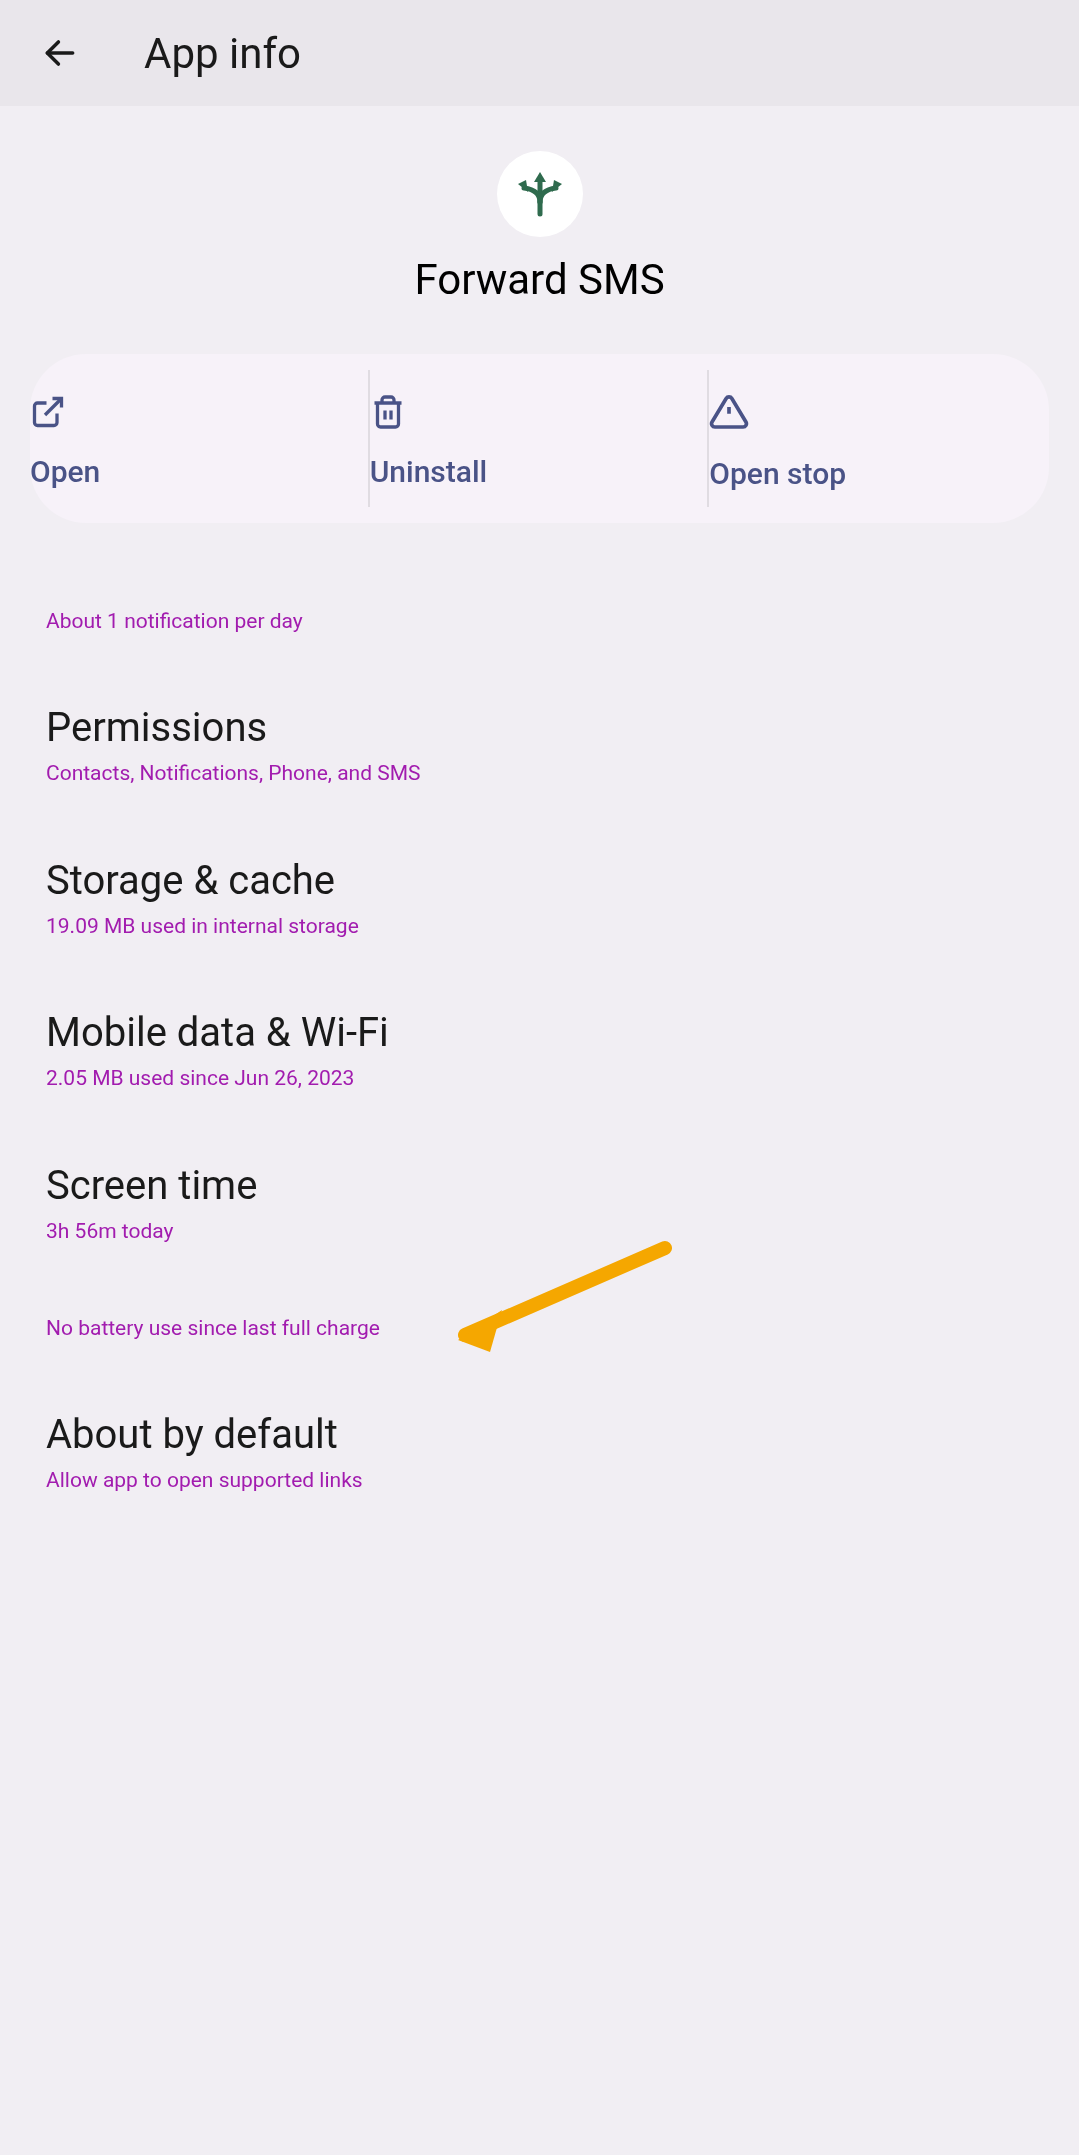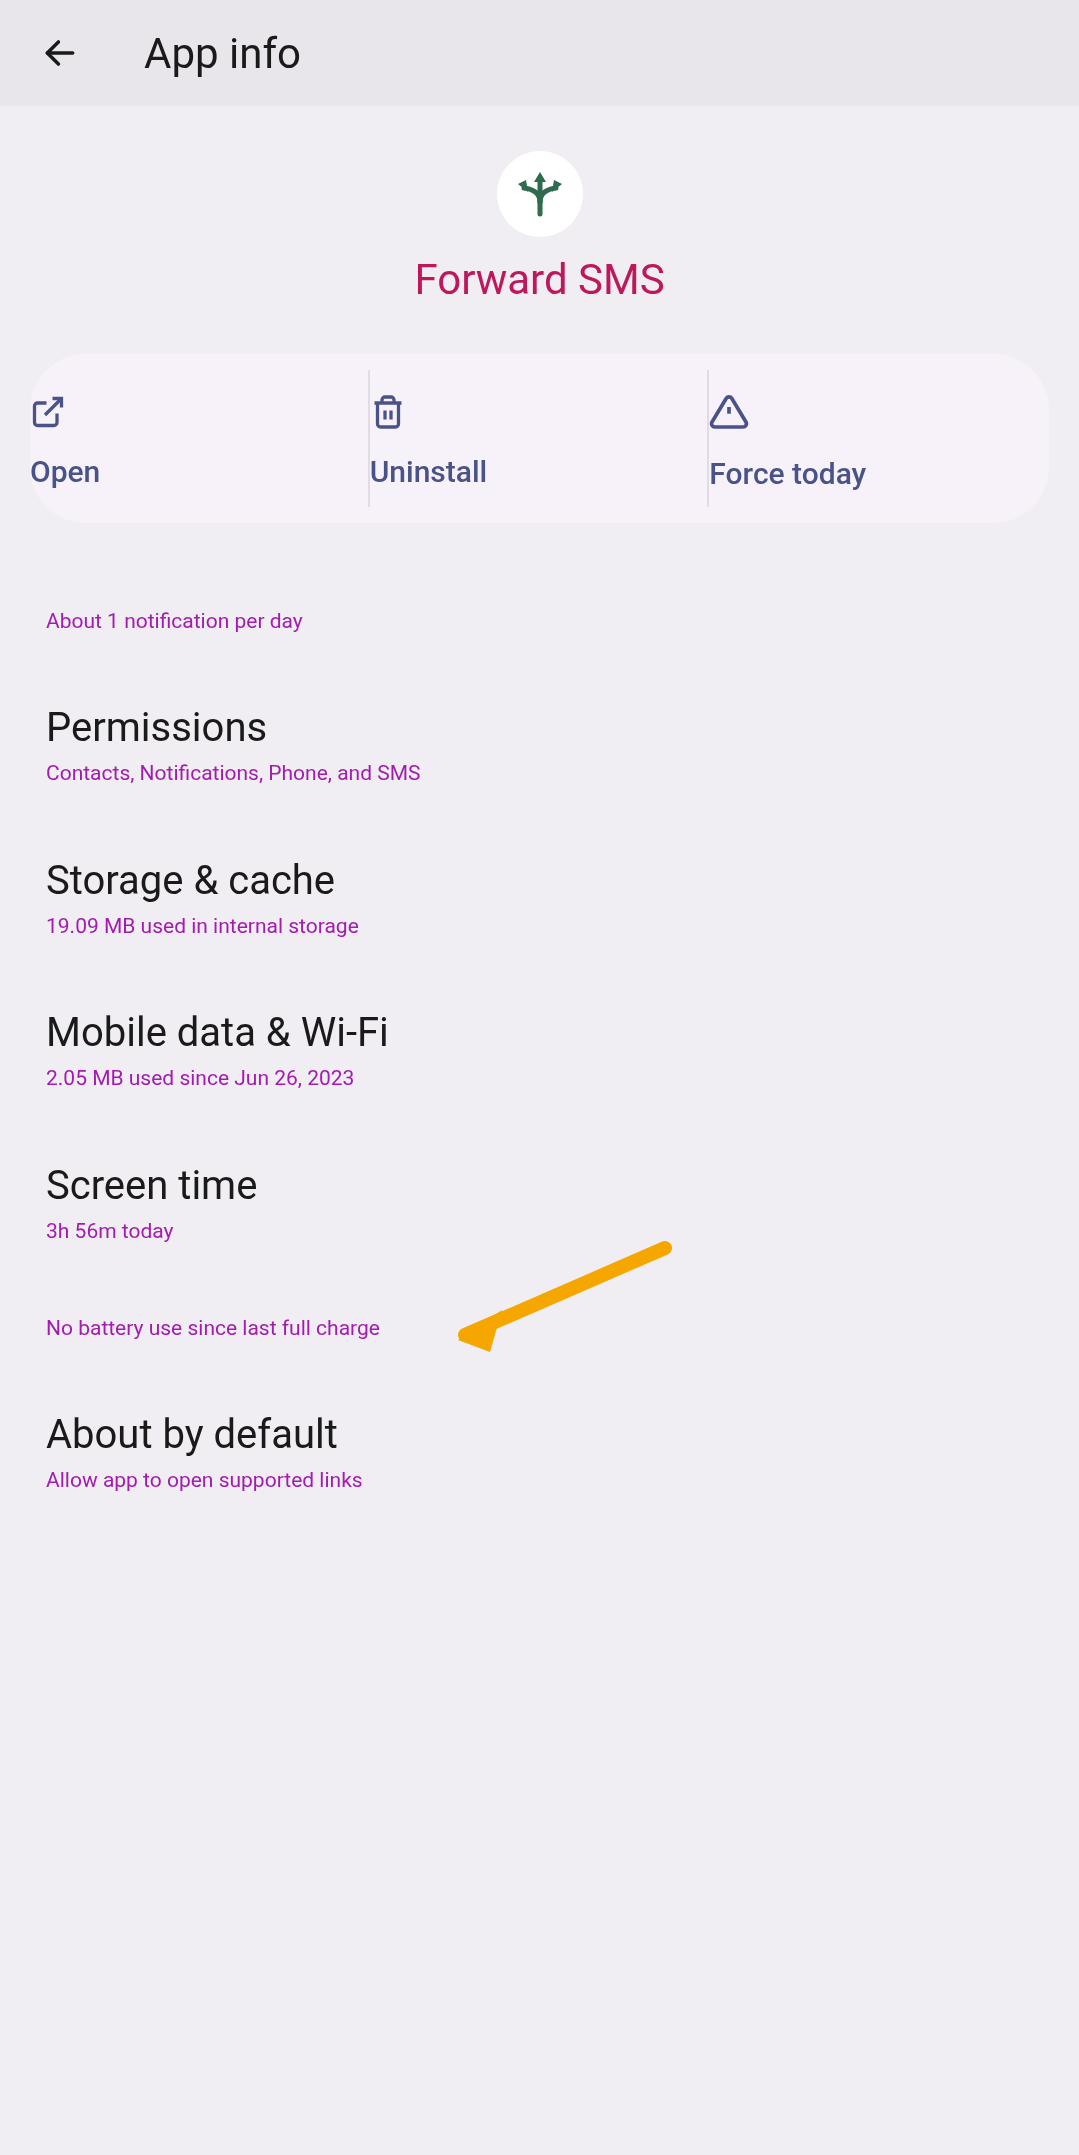--- a/index.html
+++ b/index.html
@@ -48,21 +48,21 @@
       border-radius: 50%;
       background: #fff;
       display: flex;
       align-items: center;
       justify-content: center;
       margin-bottom: 18px;
     }
     .app-name {
       font-size: 42px;
       font-weight: 400;
-      color: #be185d;
+      color: #000000;
     }
     .action-row {
       display: flex;
       margin: 0 30px;
       border-radius: 56px;
       overflow: hidden;
       background: #f7f2f9;
     }
     .action-btn {
       flex: 1;
@@ -164,21 +164,21 @@
     <div class="action-label">Uninstall</div>
   </div>
   <div class="action-btn">
     <div class="action-icon">
       <svg width="40" height="40" viewBox="0 0 24 24" fill="none" stroke="#4a5387" stroke-width="2.2">
         <path d="M10.29 3.86L1.82 18a2 2 0 0 0 1.71 3h16.94a2 2 0 0 0 1.71-3L13.71 3.86a2 2 0 0 0-3.42 0z"></path>
         <line x1="12" y1="9" x2="12" y2="13"></line>
         <line x1="12" y1="17" x2="12.01" y2="17"></line>
       </svg>
     </div>
-    <div class="action-label">Force today</div>
+    <div class="action-label">Open stop</div>
   </div>
 </div>
 
 <div class="settings-list">
   <div class="setting-item">
     <div class="setting-subtitle">About 1 notification per day</div>
   </div>
   <div class="setting-item">
     <div class="setting-title">Permissions</div>
     <div class="setting-subtitle">Contacts, Notifications, Phone, and SMS</div>

